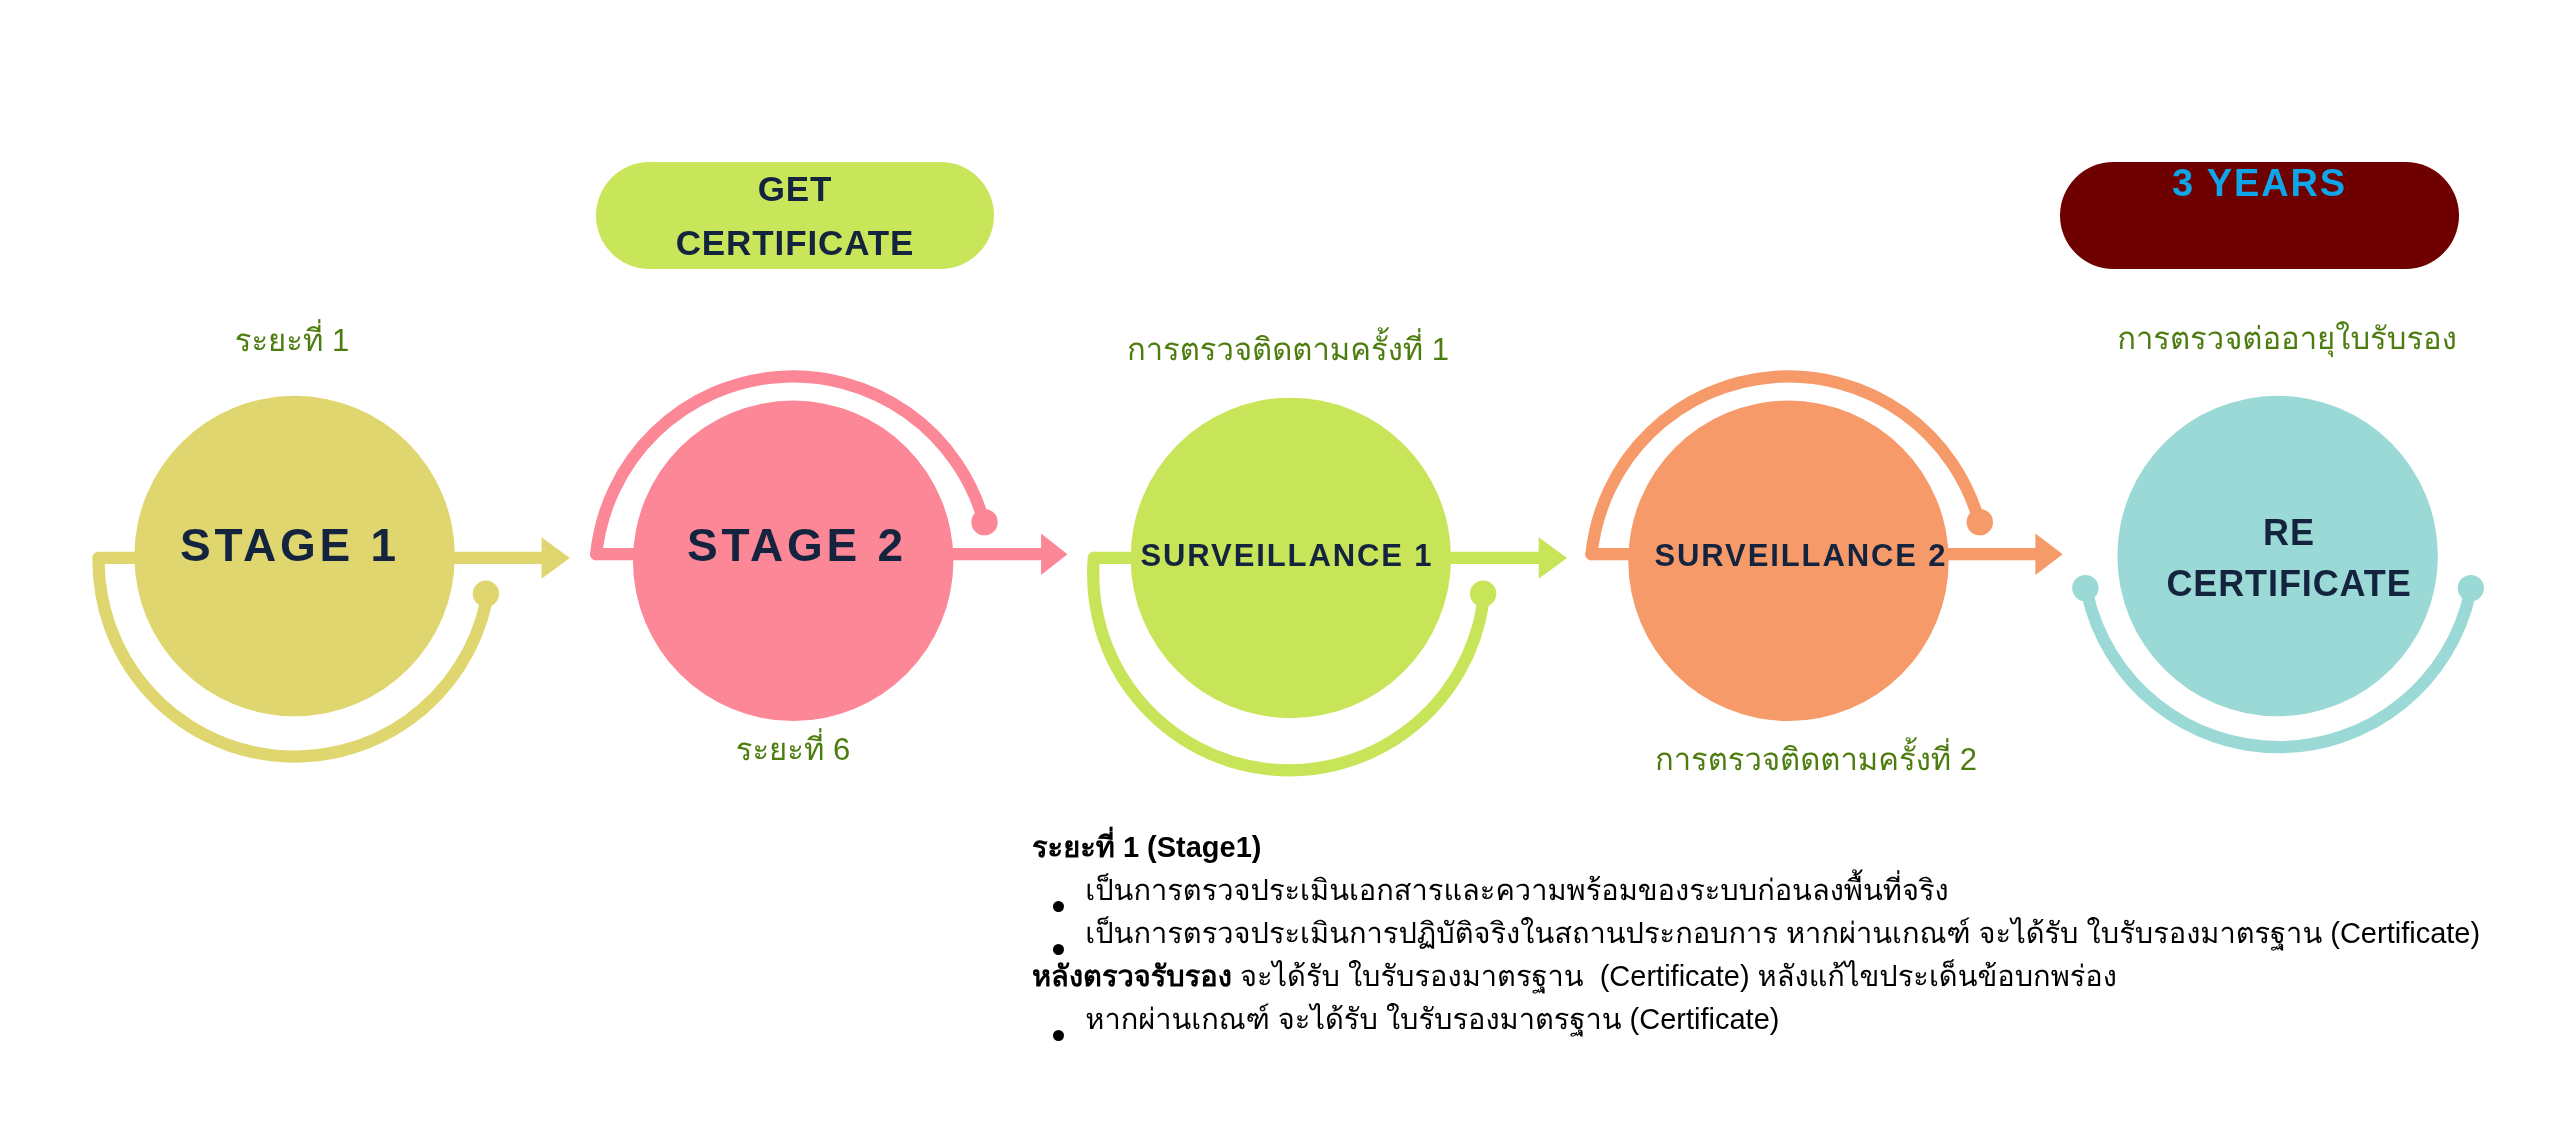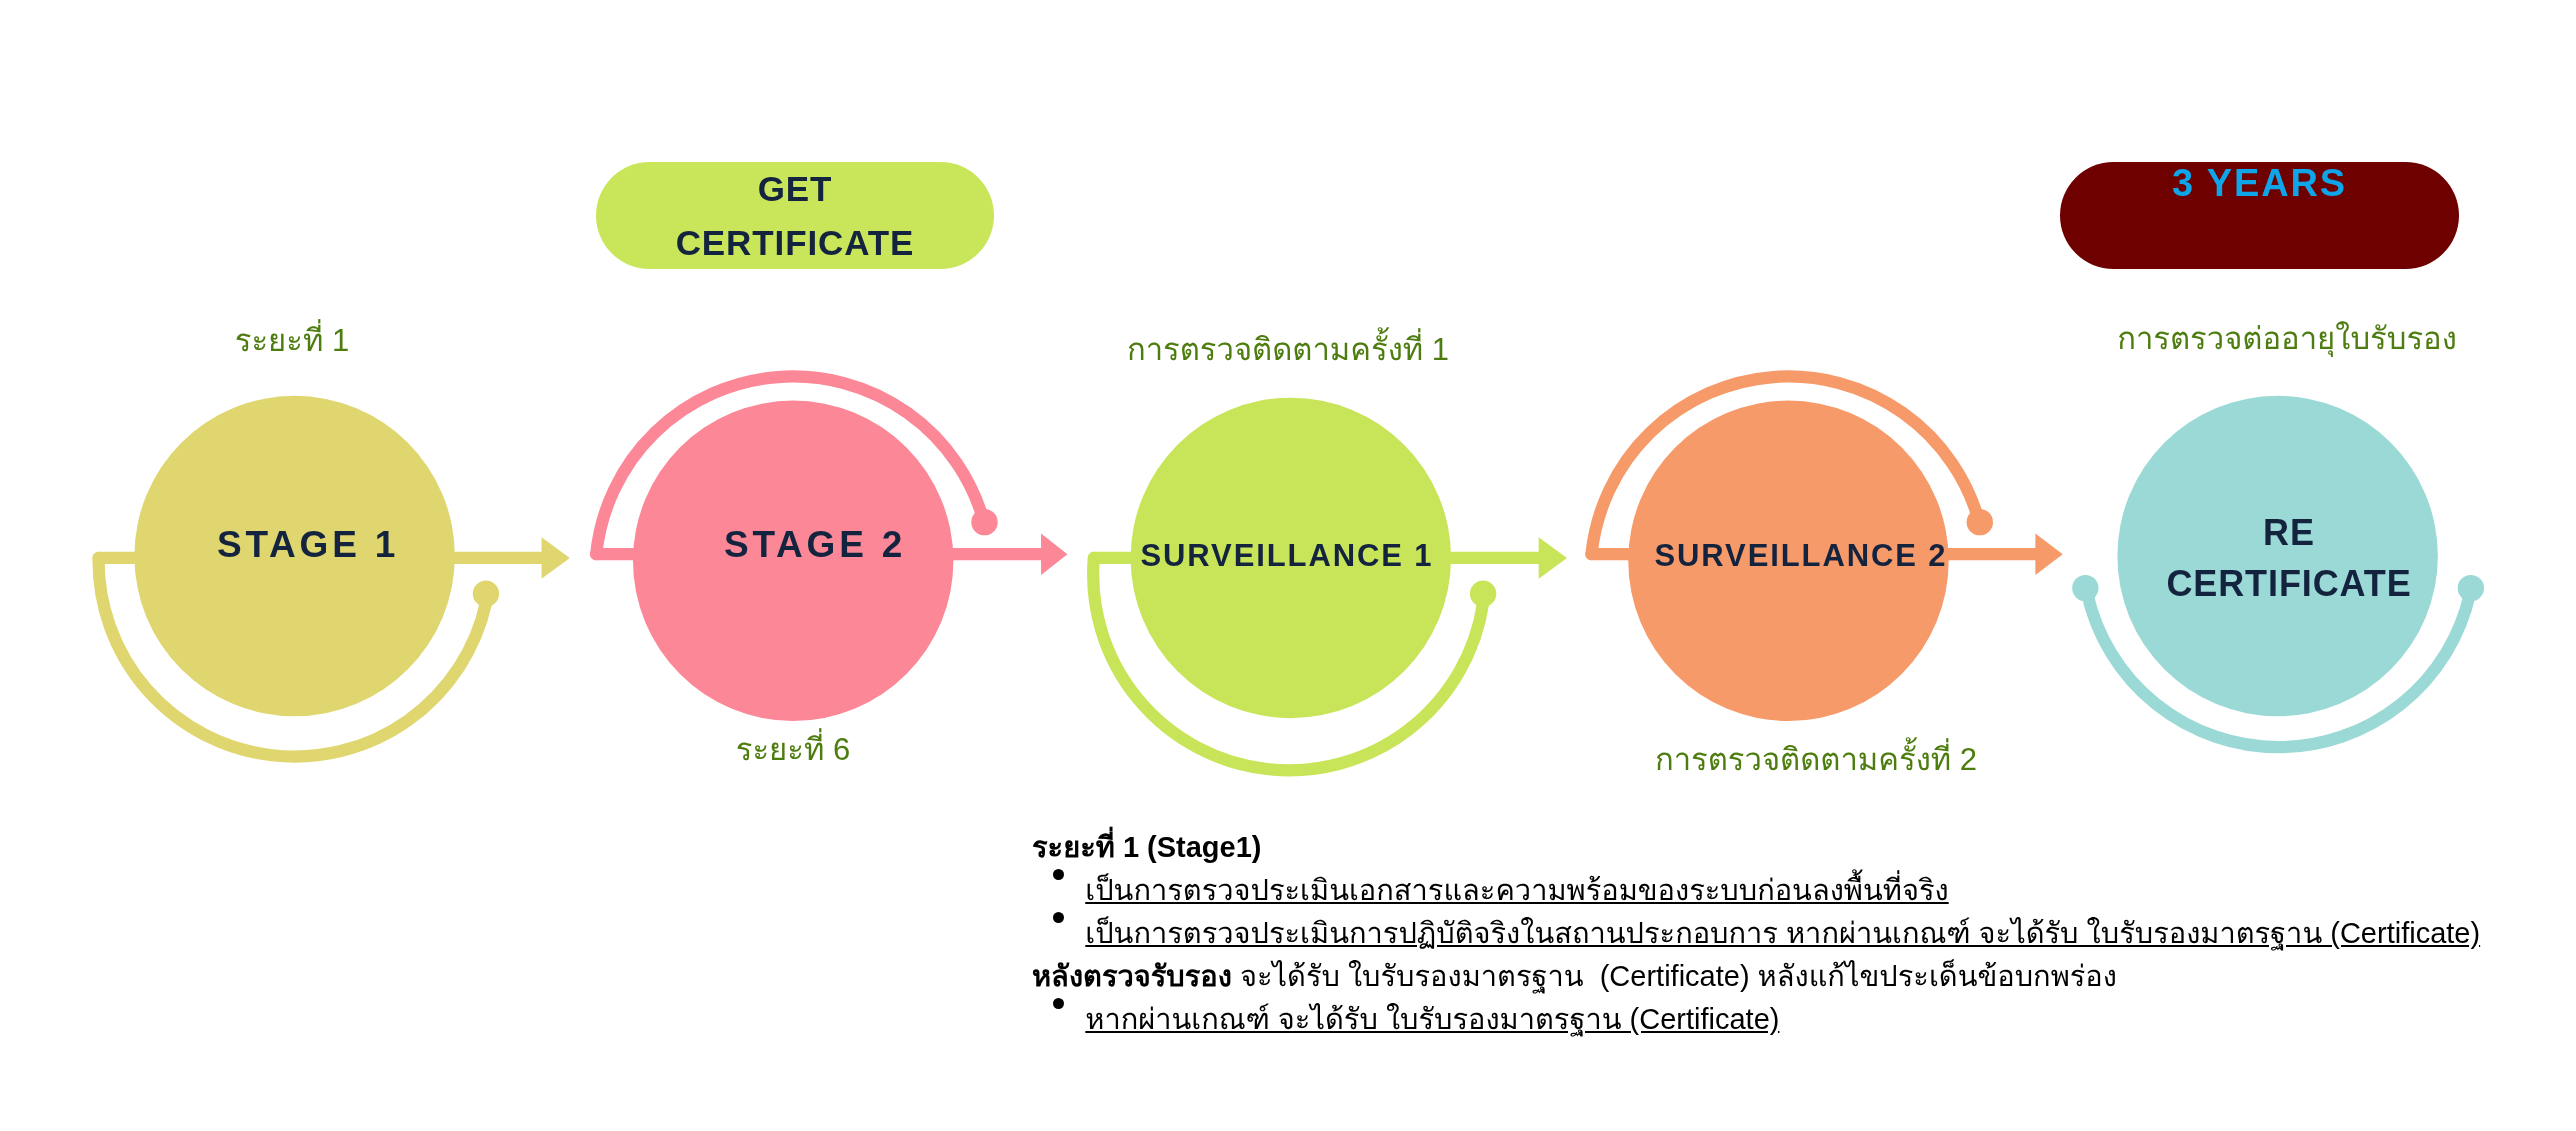--- a/index.html
+++ b/index.html
@@ -5,26 +5,26 @@
   html, body { margin:0; padding:0; background:#ffffff; }
   body { width:2576px; height:1131px; position:relative; overflow:hidden;
          font-family: "Liberation Sans", "DejaVu Sans", sans-serif; }
   .pill { position:absolute; border-radius:57px; display:flex; flex-direction:column;
           align-items:center; justify-content:space-between; text-align:center; font-weight:bold; }
   .pill-get { left:596px; top:162px; width:398px; height:107px; color:#14243f; font-size:35px; line-height:53px; letter-spacing:0.9px; }
   .pill-years { left:2060px; top:162px; width:399px; height:107px; color:#0ea5e9; font-size:38px; letter-spacing:1.9px; }
   .label { position:absolute; font-weight:normal; color:#4d7c0f; font-size:31px; white-space:nowrap; transform:translateX(-50%); }
   svg.diagram { position:absolute; left:0; top:0; }
   .circle-text { position:absolute; transform:translate(-50%,-50%); text-align:center; color:#14243f; font-weight:bold; white-space:nowrap; }
-  .ct-big { font-size:37px; letter-spacing:3.8px;margin-left:18px; }
+  .ct-big { font-size:46px; letter-spacing:3.8px; }
   .ct-small { font-size:31px; letter-spacing:1.9px; }
   .ct-re { font-size:36px; line-height:51px; letter-spacing:0.9px; }
   .notes { position:absolute; left:1032px; top:826px; font-size:29px; line-height:43px; color:#000; white-space:nowrap; }
   .notes .h { font-weight:bold; }
-  .notes .b { padding-left:21px; display:flex; align-items:flex-start;text-decoration:underline; }
+  .notes .b { padding-left:21px; display:flex; align-items:flex-end; }
   .notes .dot { display:inline-block; width:11.3px; height:11.3px; border-radius:50%; background:#000; margin-right:21px; }
 </style>
 </head>
 <body>
 
 <svg class="diagram" width="2576" height="1131" viewBox="0 0 2732 1200">
 
   <g fill="none" stroke="#e0d670" stroke-width="13" stroke-linecap="round">
     <path d="M104 592 L150 592"></path>
     <path d="M104 592 A208 208 0 0 0 515 640"></path>

